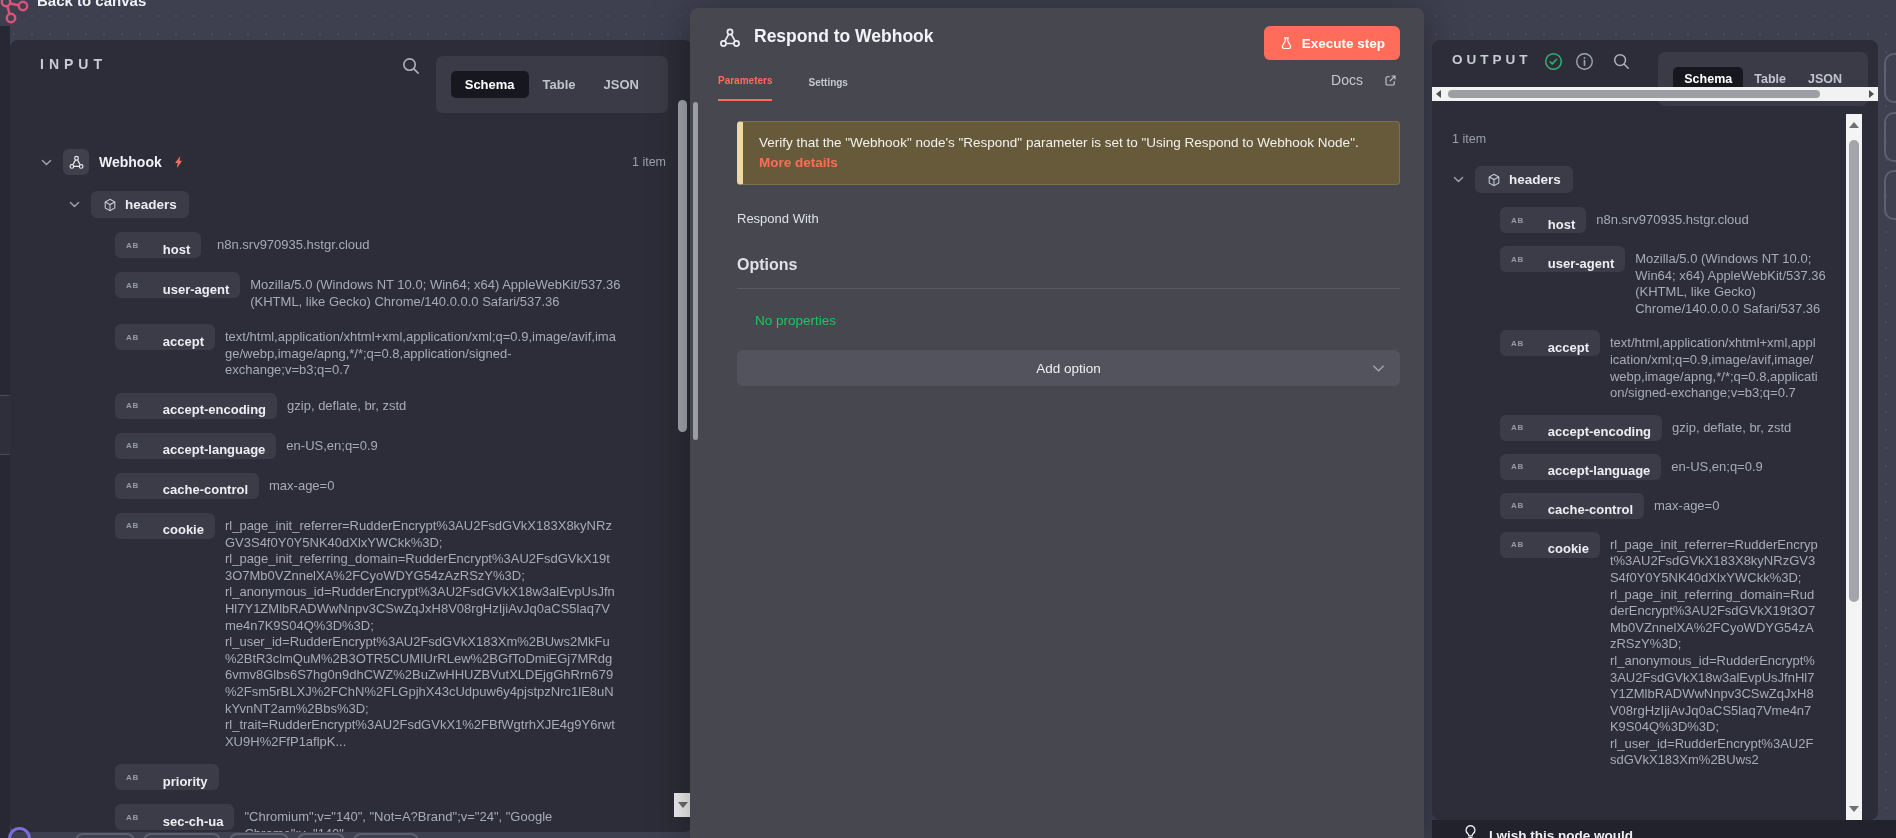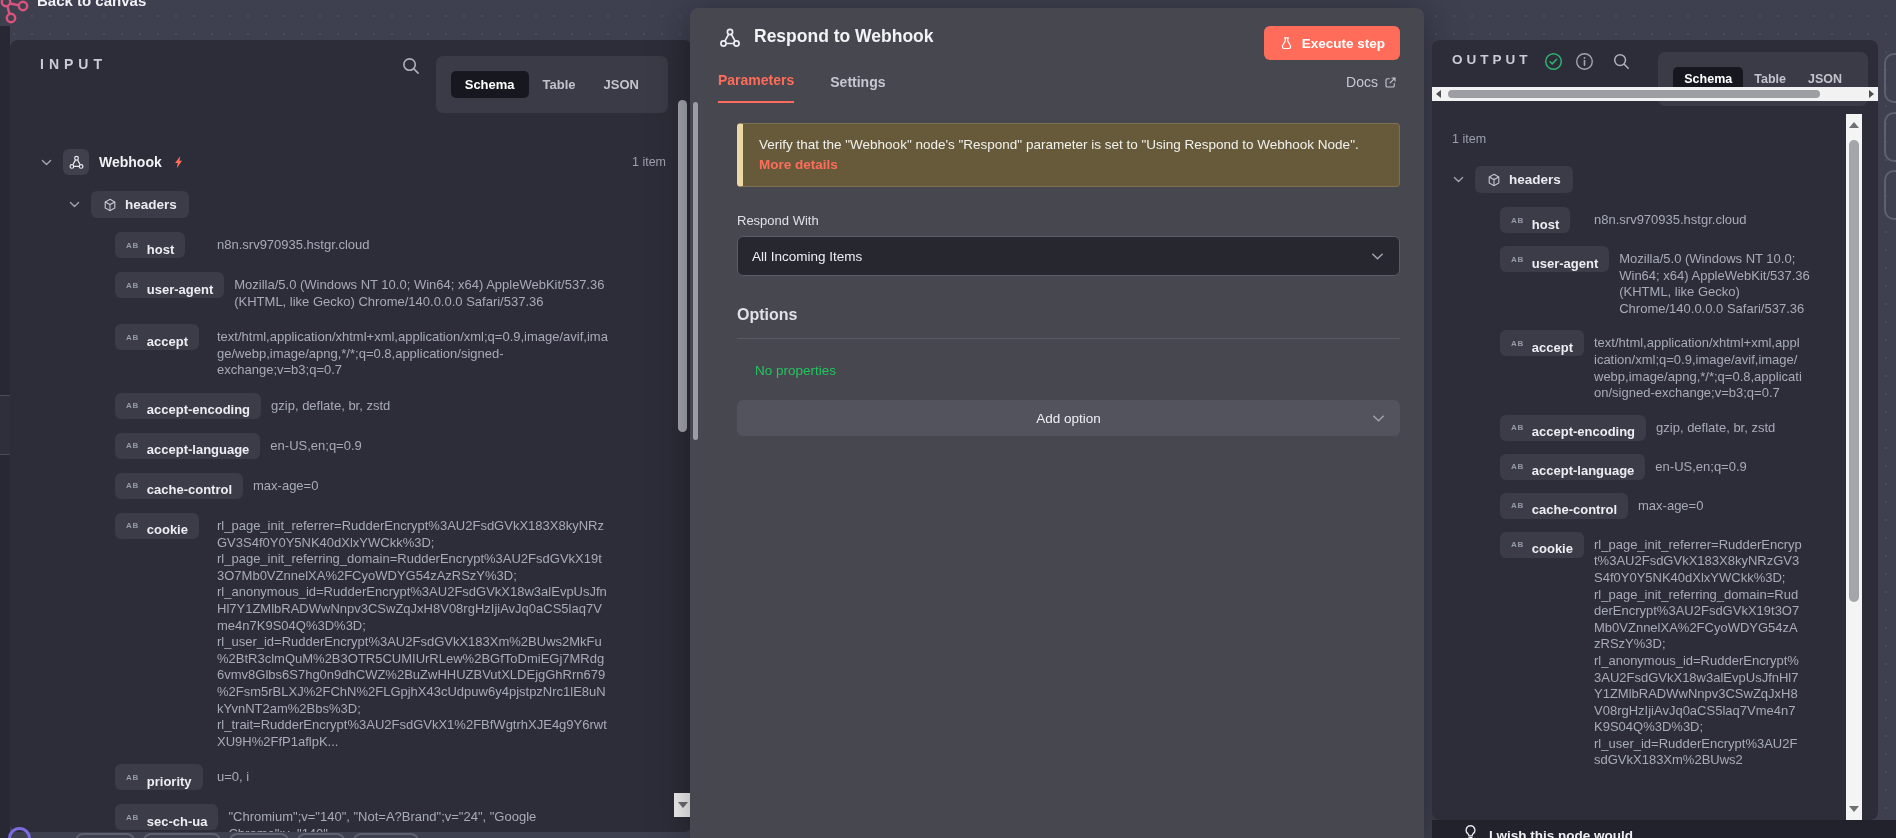--- a/index.html
+++ b/index.html
@@ -28,21 +28,21 @@
   .tab.active{background:#17181f;color:#ffffff;}
   .icon{display:inline-flex;flex:none;}
   
   .tree{position:relative;}
   .noderow,.grouprow{display:flex;align-items:center;}
   .nodename{font-size:14px;font-weight:700;color:#f0f1f5;margin:0 10px;}
   .nodebox{width:26px;height:26px;background:#3f404c;border-radius:6px;display:flex;align-items:center;justify-content:center;margin-left:10px;}
   .count{margin-left:auto;color:#9aa0ad;font-size:12.5px;}
   .gpill{display:inline-flex;align-items:center;gap:8px;background:#3b3c47;border-radius:6px;padding:0 12px;height:27px;margin-left:10px;font-size:13.5px;font-weight:700;color:#e9ebf0;}
   .frow{display:grid;grid-template-columns:minmax(92px,max-content) 1fr;column-gap:10px;align-items:start;}
-  .pill{display:inline-flex;align-items:center;gap:8px;background:#3b3c47;border-radius:6px;padding:0 11px;height:26px;width:max-content;}
+  .pill{display:inline-flex;align-items:center;gap:24px;background:#3b3c47;border-radius:6px;padding:0 11px;height:26px;width:max-content;}
   .tb{font-size:8px;letter-spacing:.6px;color:#959aa8;font-style:normal;font-weight:700;}
   .kname{font-size:13px;font-weight:700;color:#eceef3;margin-top:8px;}
   .val{font-size:13px;line-height:16.6px;color:#a7abb8;overflow-wrap:anywhere;padding-top:5px;min-width:0;}
   
   .input-panel{left:10px;top:40px;width:682px;height:792px;}
   .input-panel .phead{padding:16px 24px 8px 30px;}
   .input-panel .ptitle{font-size:14px;letter-spacing:5px;}
   .input-panel .tabs{margin-left:16px;}
   .input-panel .tree{padding:0 0 0 30px;}
   .input-panel .noderow{margin-top:28px;margin-right:26px;}
@@ -54,23 +54,23 @@
   .tri-down{width:0;height:0;border-left:5px solid transparent;border-right:5px solid transparent;border-top:6px solid #6f7076;}
   .tri-up{width:0;height:0;border-left:5px solid transparent;border-right:5px solid transparent;border-bottom:6px solid #6f7076;}
   .tri-left{width:0;height:0;border-top:4px solid transparent;border-bottom:4px solid transparent;border-right:5px solid #4c4c52;}
   .tri-right{width:0;height:0;border-top:4px solid transparent;border-bottom:4px solid transparent;border-left:5px solid #4c4c52;}
   
   .dialog{position:absolute;left:690px;top:8px;width:734px;height:830px;background:#46474f;border-radius:8px 8px 0 0;box-shadow:0 6px 40px rgba(0,0,0,.38);}
   .dlg-head{display:flex;align-items:flex-start;padding:18px 24px 0 28px;}
   .dlg-title{font-size:17.5px;font-weight:700;color:#f2f3f7;margin-left:12px;}
   .exec-btn{margin-left:auto;display:flex;align-items:center;gap:8px;background:#ff6d5a;border-radius:6px;height:34px;padding:0 15px;color:#fff;font-size:13.5px;font-weight:700;}
   .dlg-tabs{display:flex;align-items:flex-end;padding:12px 26px 0 28px;}
-  .dtab{font-size:14px;font-weight:600;color:#c6c8d1;margin-right:36px;padding-bottom:13px;}
+  .dtab{font-size:10px;font-weight:600;color:#c6c8d1;margin-right:36px;padding-bottom:13px;}
   .dtab.active{color:#ff6d5a;border-bottom:2px solid #ff6d5a;}
-  .docs{margin-left:auto;display:flex;align-items:center;gap:5px;color:#c6c8d1;font-size:14px;padding-bottom:13px;}
+  .docs{margin-left:auto;display:flex;align-items:center;gap:20px;color:#c6c8d1;font-size:14px;padding-bottom:13px;}
   .dlg-body{padding:20px 24px 0 47px;position:relative;}
   .notice{background:#665a3a;border:1px solid #7c7050;border-left:6px solid #eed9a6;border-radius:4px;padding:11px 16px;font-size:13.5px;line-height:20px;color:#f1f2ee;}
   .notice .link{color:#ff6d5a;font-weight:600;}
   .fieldlabel{margin-top:26px;font-size:13px;color:#dfe1e8;}
   .select{margin-top:8px;height:38px;background:#26272f;border:1px solid #5a5c66;border-radius:6px;display:flex;align-items:center;padding:0 14px;font-size:13.5px;color:#eef0f4;}
   .select .icon{margin-left:auto;}
   .optlabel{margin-top:30px;font-size:16px;font-weight:600;color:#dfe1e8;}
   .divider{height:1px;background:#585963;margin-top:14px;}
   .noprops{margin-top:24px;margin-left:18px;color:#22c55e;font-size:13.5px;}
   .addopt{margin-top:22px;height:36px;background:#52535c;border-radius:6px;display:flex;align-items:center;justify-content:center;position:relative;color:#eef0f4;font-size:13.5px;}
@@ -223,21 +223,20 @@
           <i class="tb">AB</i>
           <b class="kname">cookie</b>
         </span>
       <span class="val">rl_page_init_referrer=RudderEncrypt%3AU2FsdGVkX183X8kyNRzGV3S4f0Y0Y5NK40dXlxYWCkk%3D; rl_page_init_referring_domain=RudderEncrypt%3AU2FsdGVkX19t3O7Mb0VZnnelXA%2FCyoWDYG54zAzRSzY%3D; rl_anonymous_id=RudderEncrypt%3AU2FsdGVkX18w3alEvpUsJfnHl7Y1ZMlbRADWwNnpv3CSwZqJxH8V08rgHzIjiAvJq0aCS5laq7Vme4n7K9S04Q%3D%3D; rl_user_id=RudderEncrypt%3AU2FsdGVkX183Xm%2BUws2MkFu%2BtR3clmQuM%2B3OTR5CUMIUrRLew%2BGfToDmiEGj7MRdg6vmv8Glbs6S7hg0n9dhCWZ%2BuZwHHUZBVutXLDEjgGhRrn679%2Fsm5rBLXJ%2FChN%2FLGpjhX43cUdpuw6y4pjstpzNrc1lE8uNkYvnNT2am%2Bbs%3D; rl_trait=RudderEncrypt%3AU2FsdGVkX1%2FBfWgtrhXJE4g9Y6rwtXU9H%2FfP1aflpK...</span>
     </div>
     <div class="frow">
       <span class="pill">
           <i class="tb">AB</i>
           <b class="kname">priority</b>
         </span>
-      <span class="val">u=0, i</span>
     </div>
     <div class="frow">
       <span class="pill">
           <i class="tb">AB</i>
           <b class="kname">sec-ch-ua</b>
         </span>
       <span class="val">"Chromium";v="140", "Not=A?Brand";v="24", "Google Chrome";v="140"</span>
     </div>
 
   </div>
@@ -279,28 +278,20 @@
             <path d="M8.5 5H5.8A1.8 1.8 0 004 6.8v7.4A1.8 1.8 0 005.8 16h7.4a1.8 1.8 0 001.8-1.8v-2.7M12 4h4v4M15.7 4.3L9.5 10.5" stroke="#c6c8d1" stroke-width="1.5" fill="none" stroke-linecap="round"></path>
           </svg>
       </span>
     </span>
   </div>
   <div class="dlg-body">
     <div class="notice">
       <span>Verify that the "Webhook" node's "Respond" parameter is set to "Using Respond to Webhook Node". </span><span class="link">More details</span>
     </div>
     <div class="fieldlabel">Respond With</div>
-    <div class="select">
-      <span>All Incoming Items</span>
-      <span class="icon">
-        <svg width="15" height="15" viewBox="0 0 16 16">
-            <path d="M3 5.5l5 5 5-5" fill="none" stroke="#9fa3ae" stroke-width="1.6" stroke-linecap="round" stroke-linejoin="round"></path>
-          </svg>
-      </span>
-    </div>
     <div class="optlabel">Options</div>
     <div class="divider"></div>
     <div class="noprops">No properties</div>
     <div class="addopt">
       <span>Add option</span>
       <span class="icon">
         <svg width="15" height="15" viewBox="0 0 16 16">
             <path d="M3 5.5l5 5 5-5" fill="none" stroke="#9fa3ae" stroke-width="1.6" stroke-linecap="round" stroke-linejoin="round"></path>
           </svg>
       </span>

